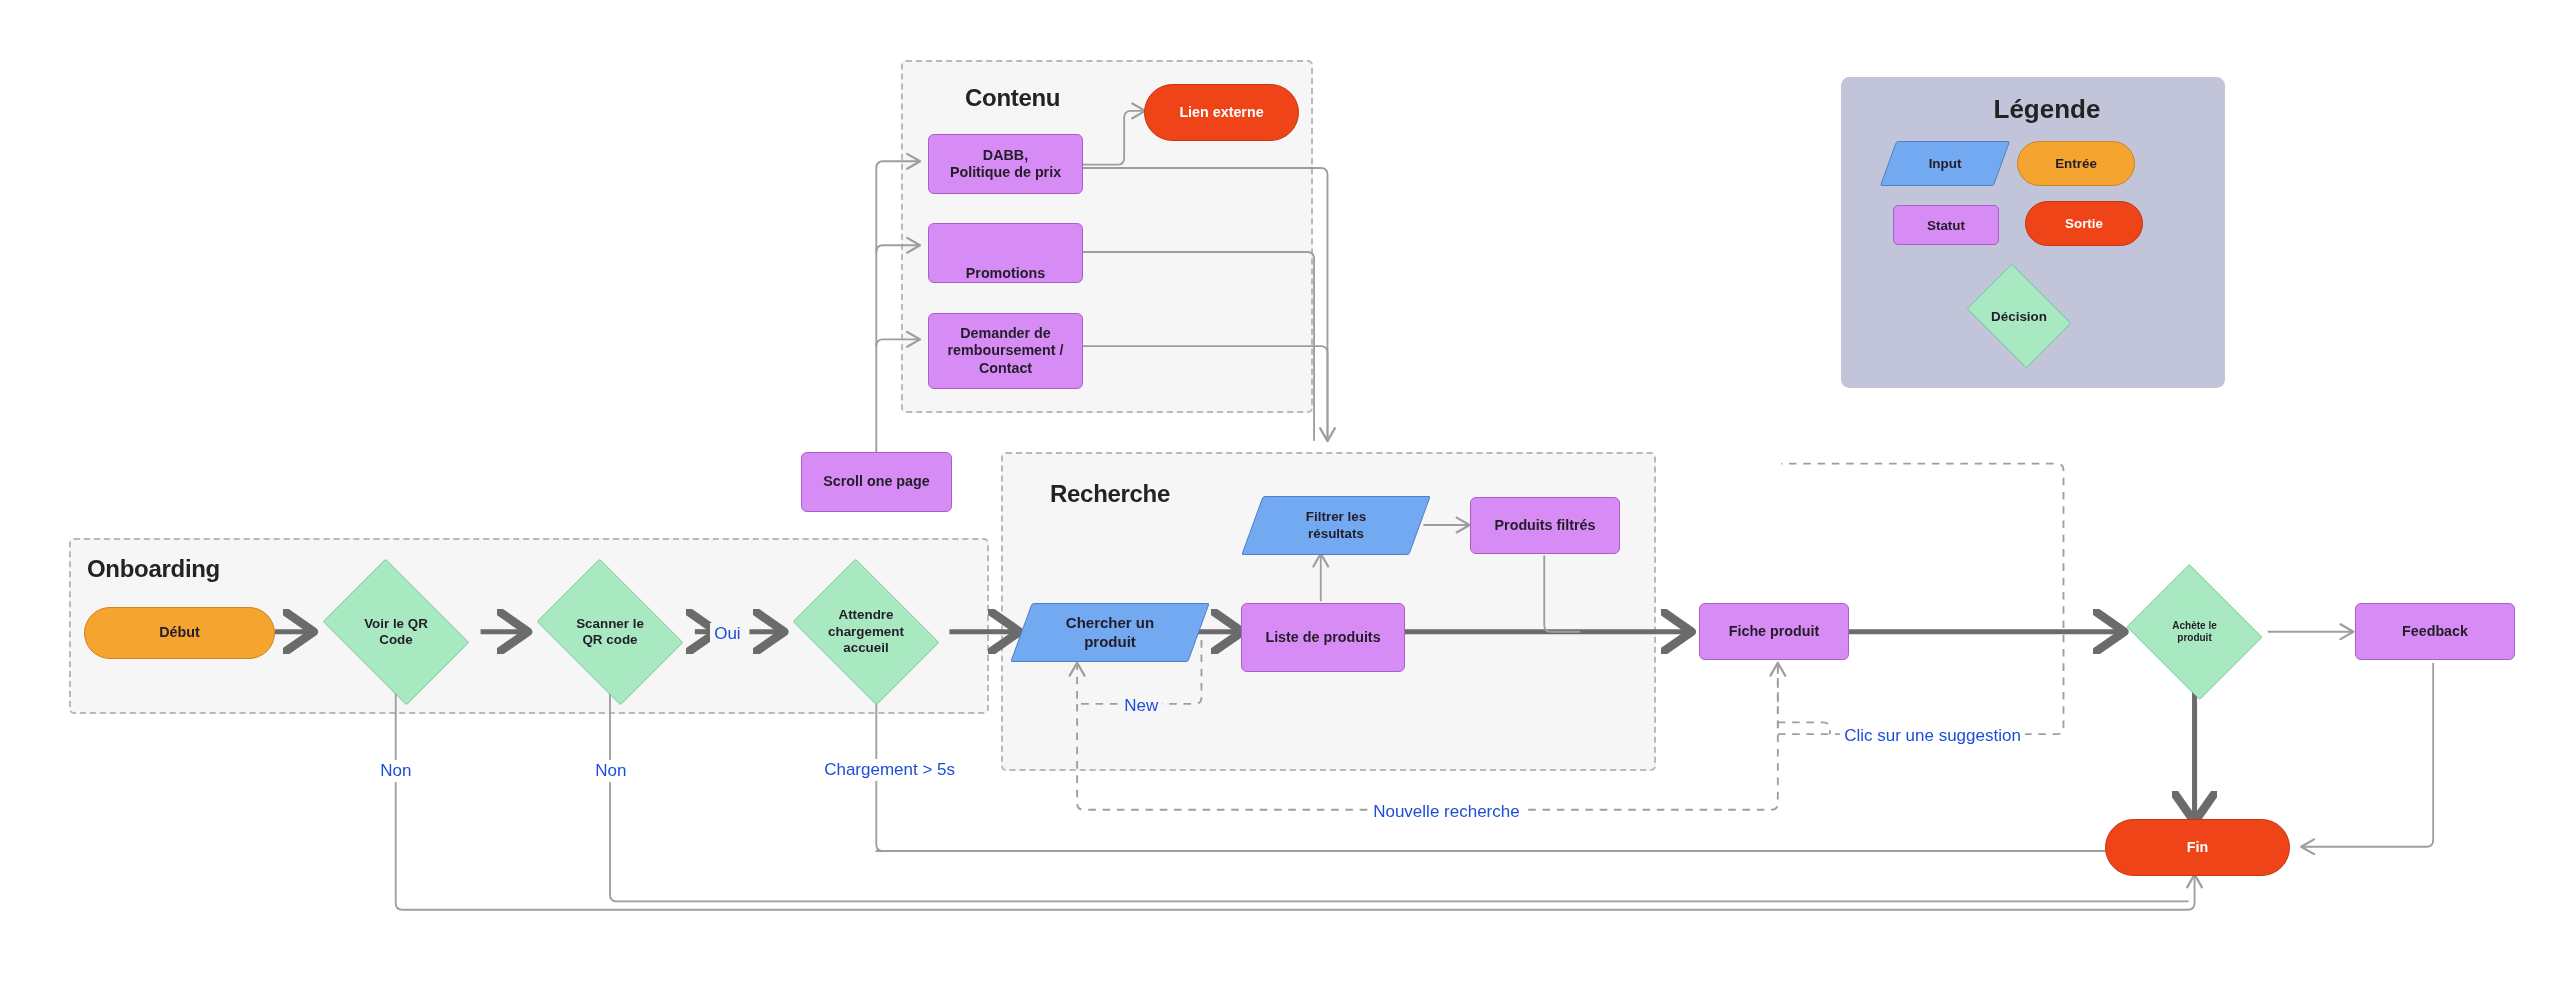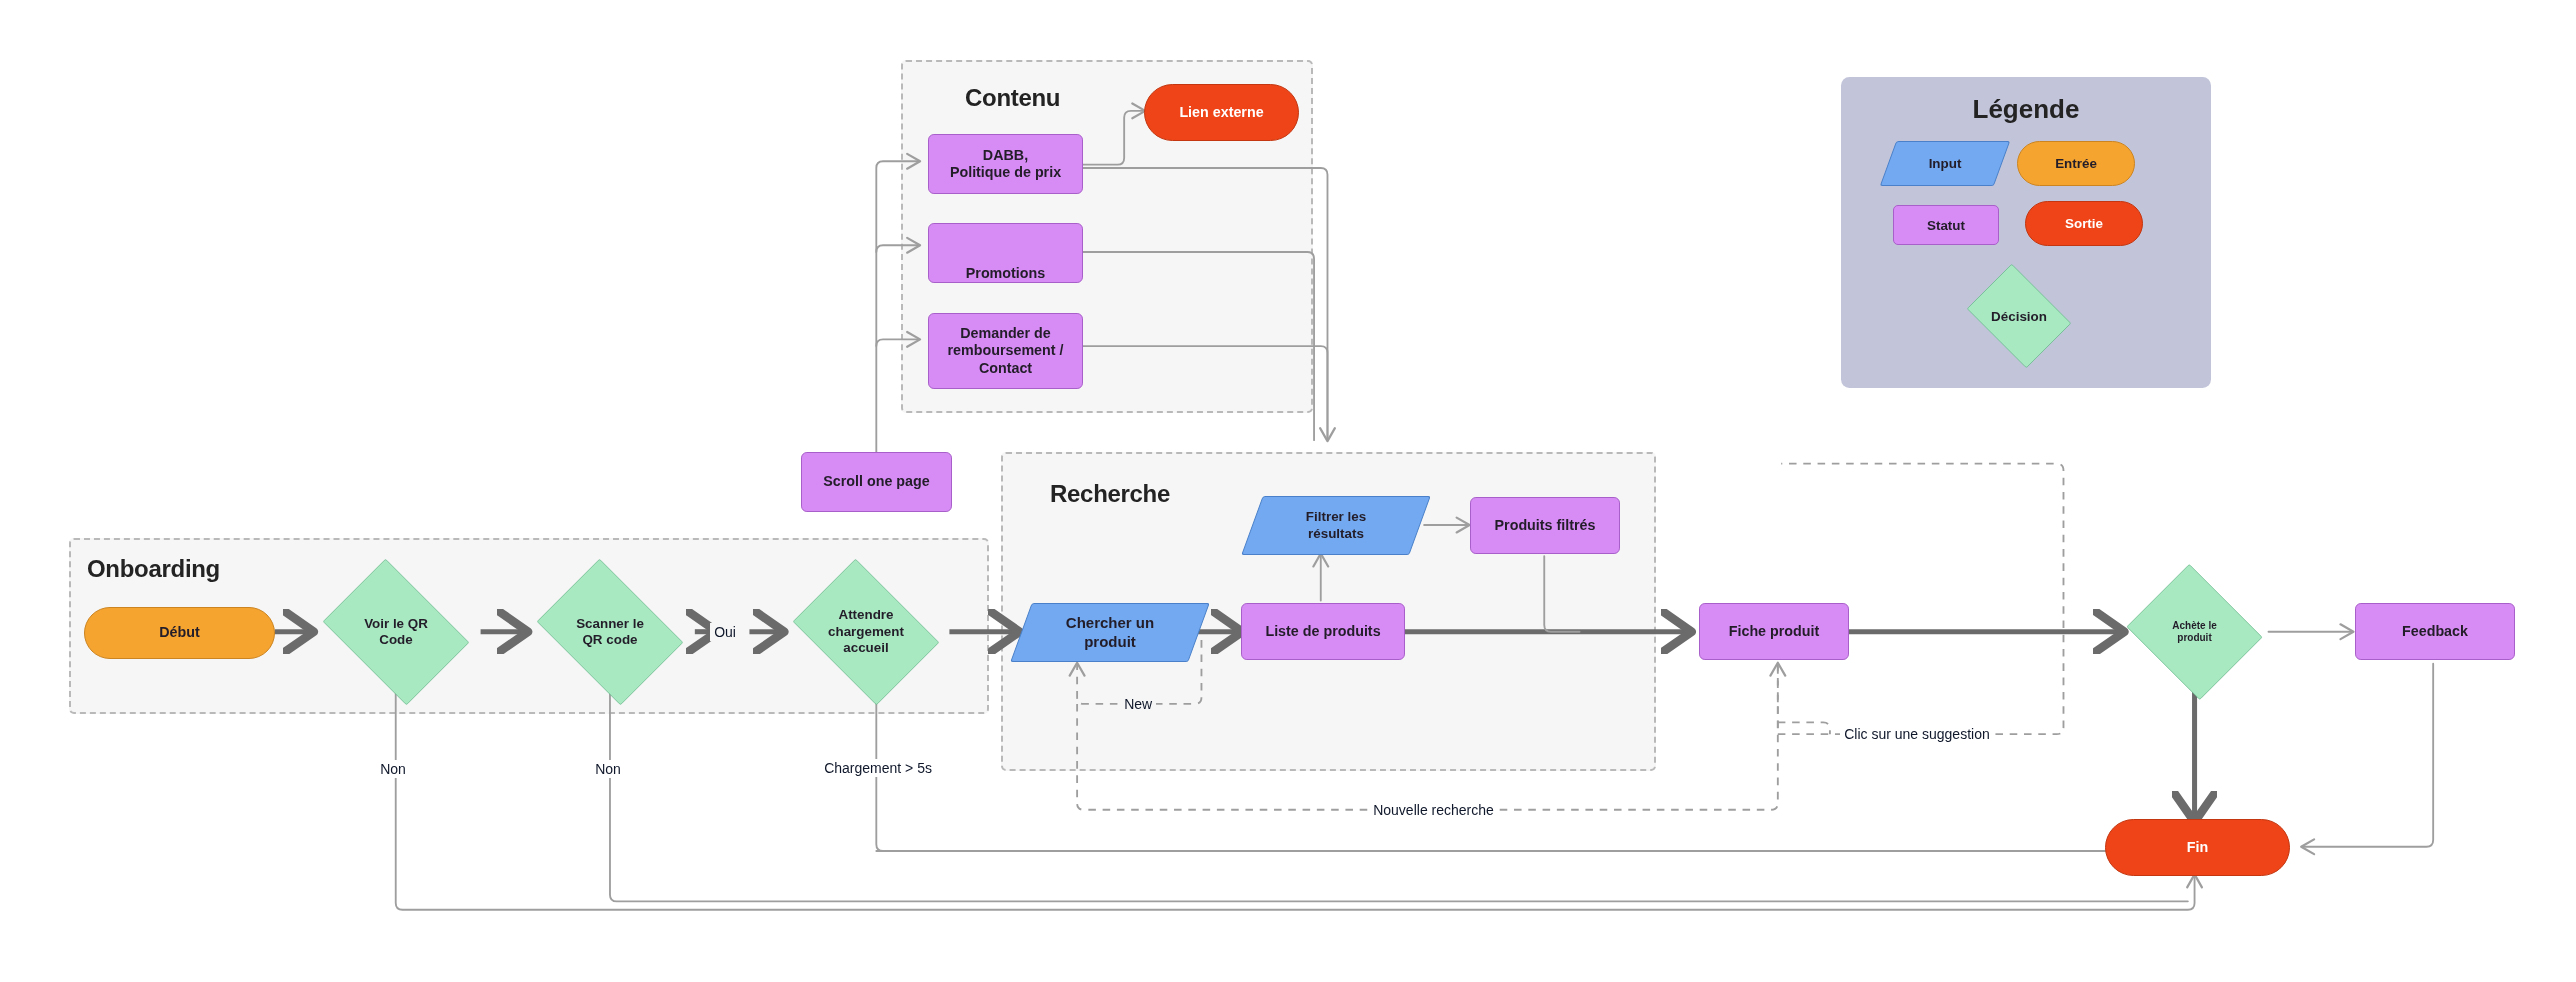--- a/index.html
+++ b/index.html
@@ -94,38 +94,39 @@
     left: 0; top: 0; right: 0; bottom: 0;
     background: #a8e9c2;
     border: 1.7px solid #63b586;
     transform: rotate(45deg) scale(0.705);
     border-radius: 2.5px;
     z-index: -1;
   }
   
   .edge-label {
     position: absolute;
-    font-size: 14px;
-    color: #0f172a;
+    font-size: 17px;
+    color: #1d4ed8;
     background: #ffffff;
     padding: 0.8px 4.2px;
     white-space: nowrap;
     z-index: 6;
   }
   .edge-label.on-grey { background: #f6f6f6; }
   
   #legend {
     position: absolute;
     left: 1841px;
     top: 77px;
     width: 370px;
     height: 311px;
     background: #c2c5da;
     border-radius: 8.4px;
     z-index: 8;
+    padding-left: 14px;
   }
   #legend-title {
     position: absolute;
     top: 17px;
     width: 100%;
     text-align: center;
     font-size: 26px;
     font-weight: bold;
     color: #232323;
   }
@@ -270,21 +271,21 @@
 
   <div class="node n-end" style="left:1144px; top:84px; width:155px; height:57px; font-size:14.3px;">
     <span class="label">Lien externe</span>
   </div>
 
   <div class="node n-input" style="left:1021px; top:603px; width:178px; height:59px; font-size:15px;">
     <div class="skew"></div>
     <span class="label">Chercher un<br>produit</span>
   </div>
 
-  <div class="node n-status" style="left:1241px; top:603px; width:164px; height:57px; font-size:14.3px;">
+  <div class="node n-status" style="left:1241px; top:603px; width:164px; height:69px; font-size:14.3px;">
     <span class="label">Liste de produits</span>
   </div>
 
   <div class="node n-input" style="left:1252px; top:496px; width:168px; height:59px; font-size:13.4px;">
     <div class="skew"></div>
     <span class="label">Filtrer les<br>résultats</span>
   </div>
 
   <div class="node n-status" style="left:1470px; top:497px; width:150px; height:57px; font-size:14.3px;">
     <span class="label">Produits filtrés</span>

